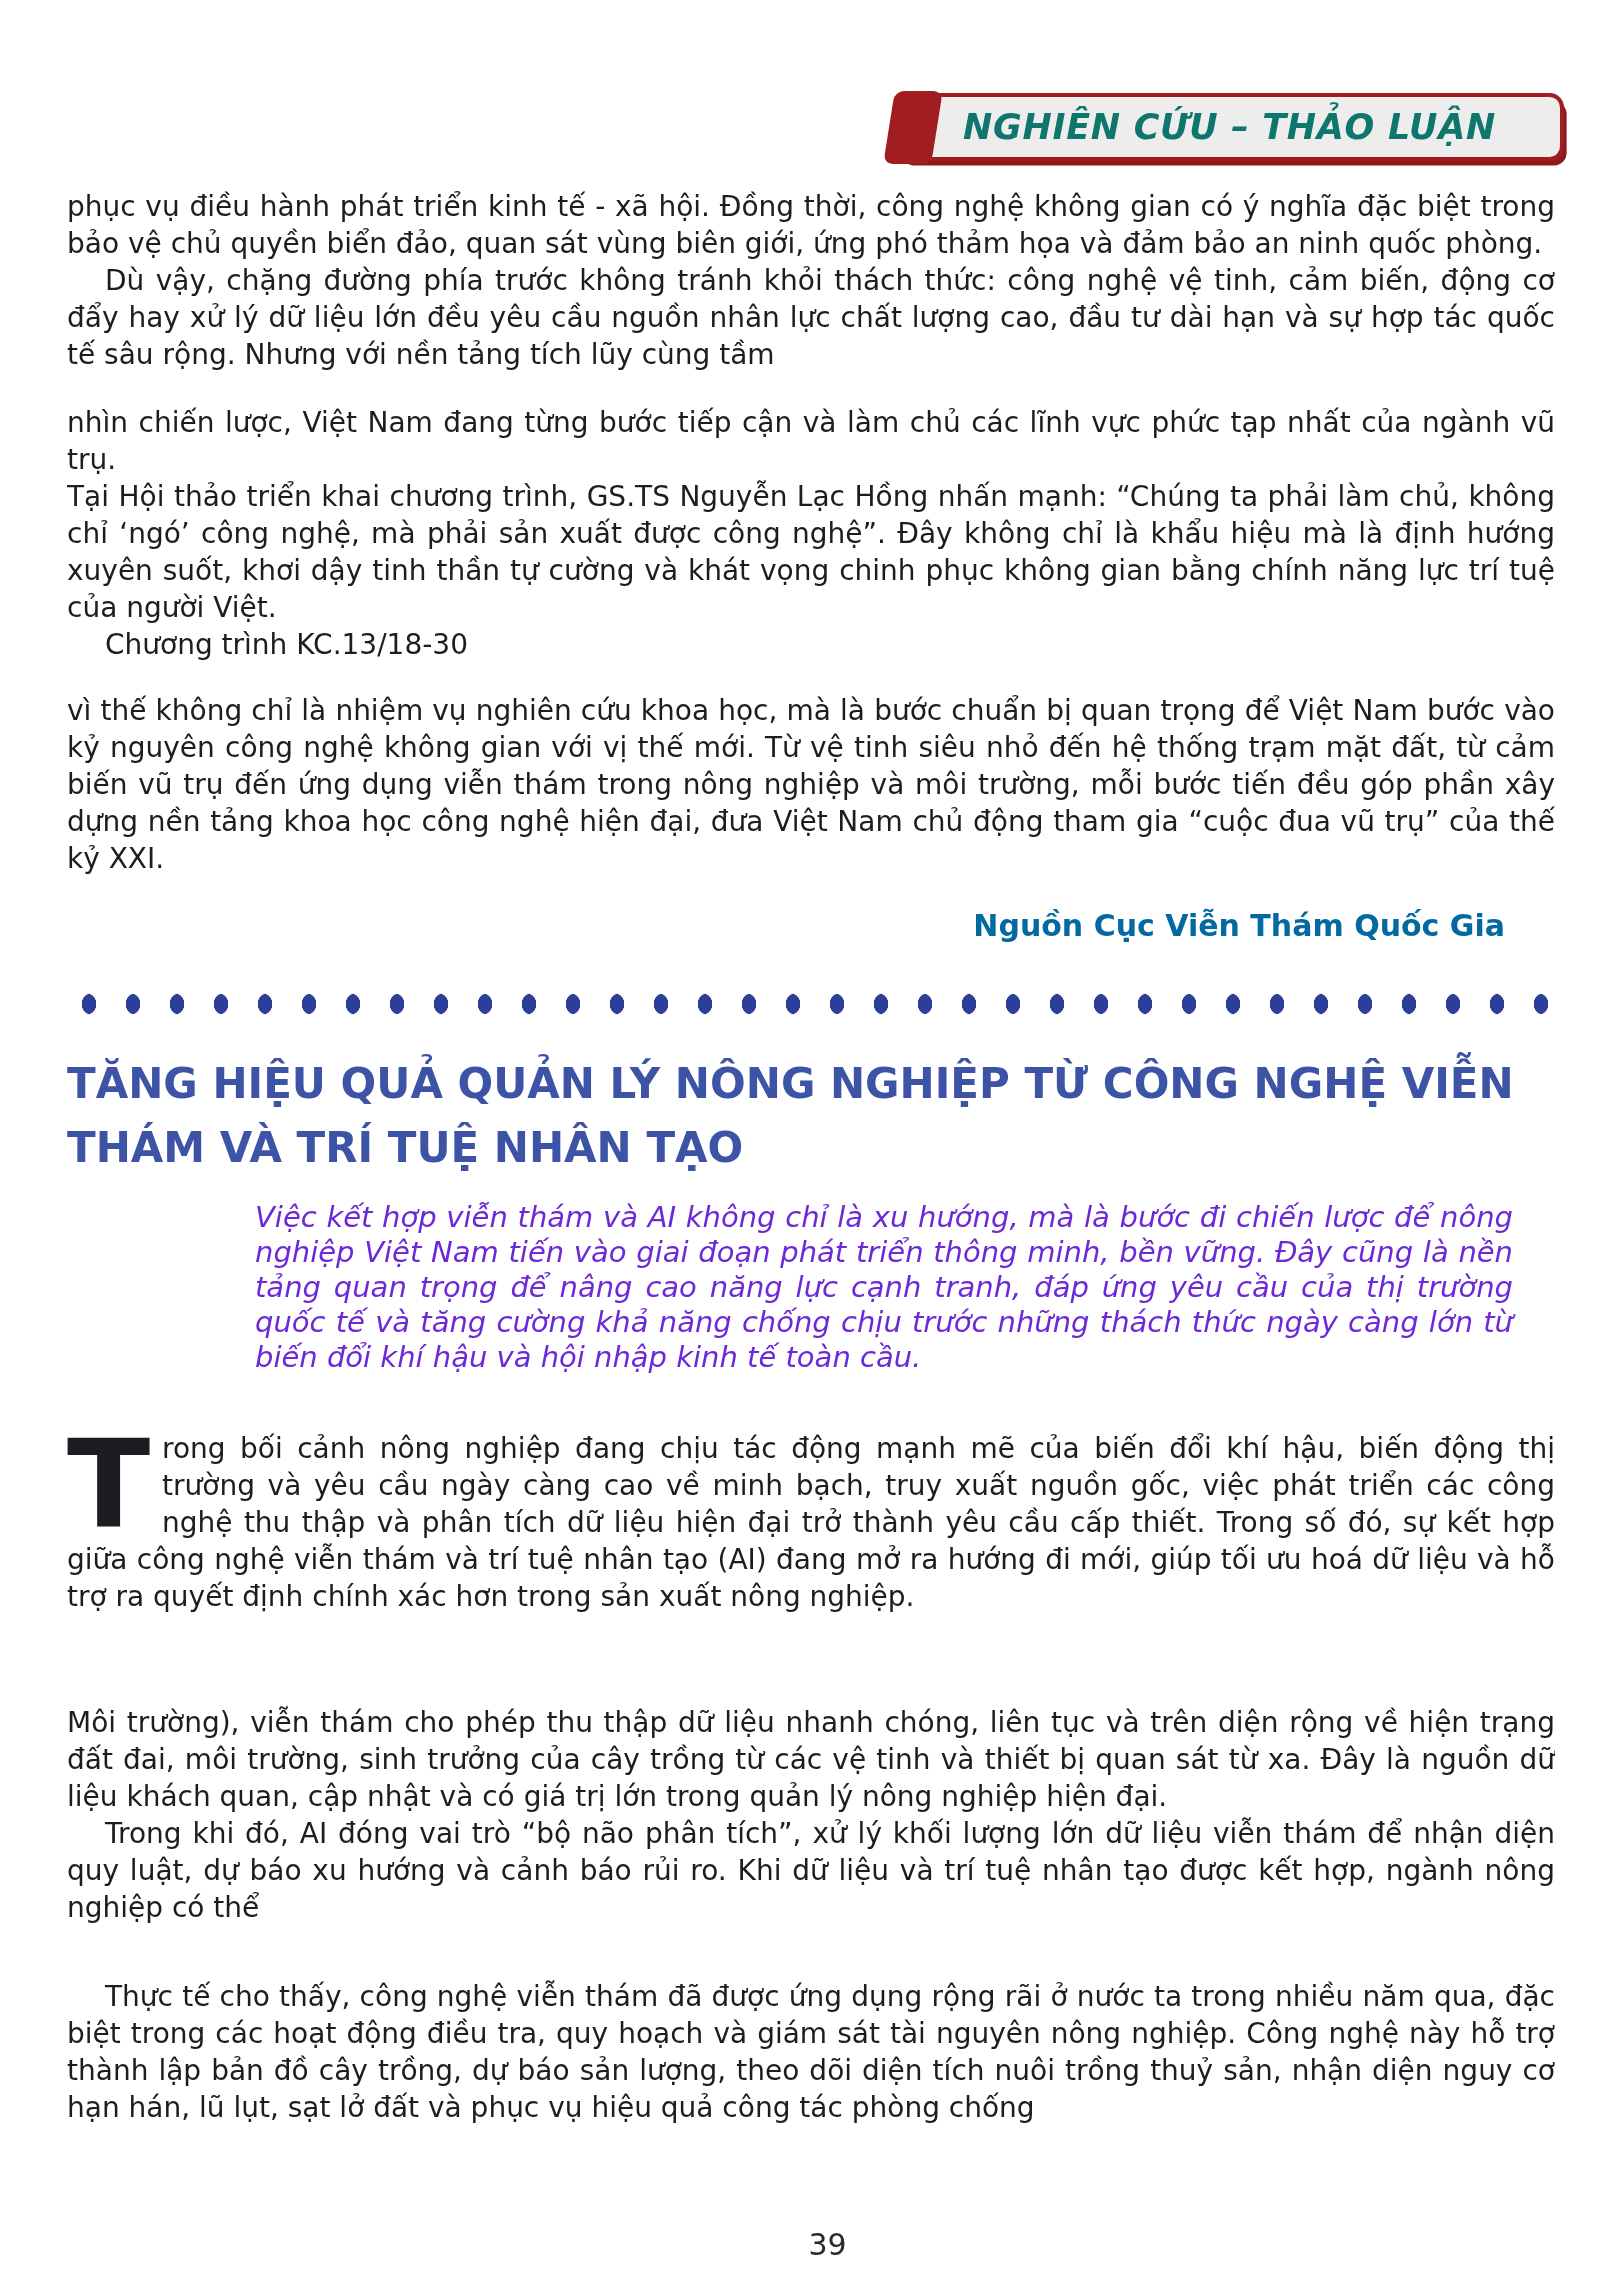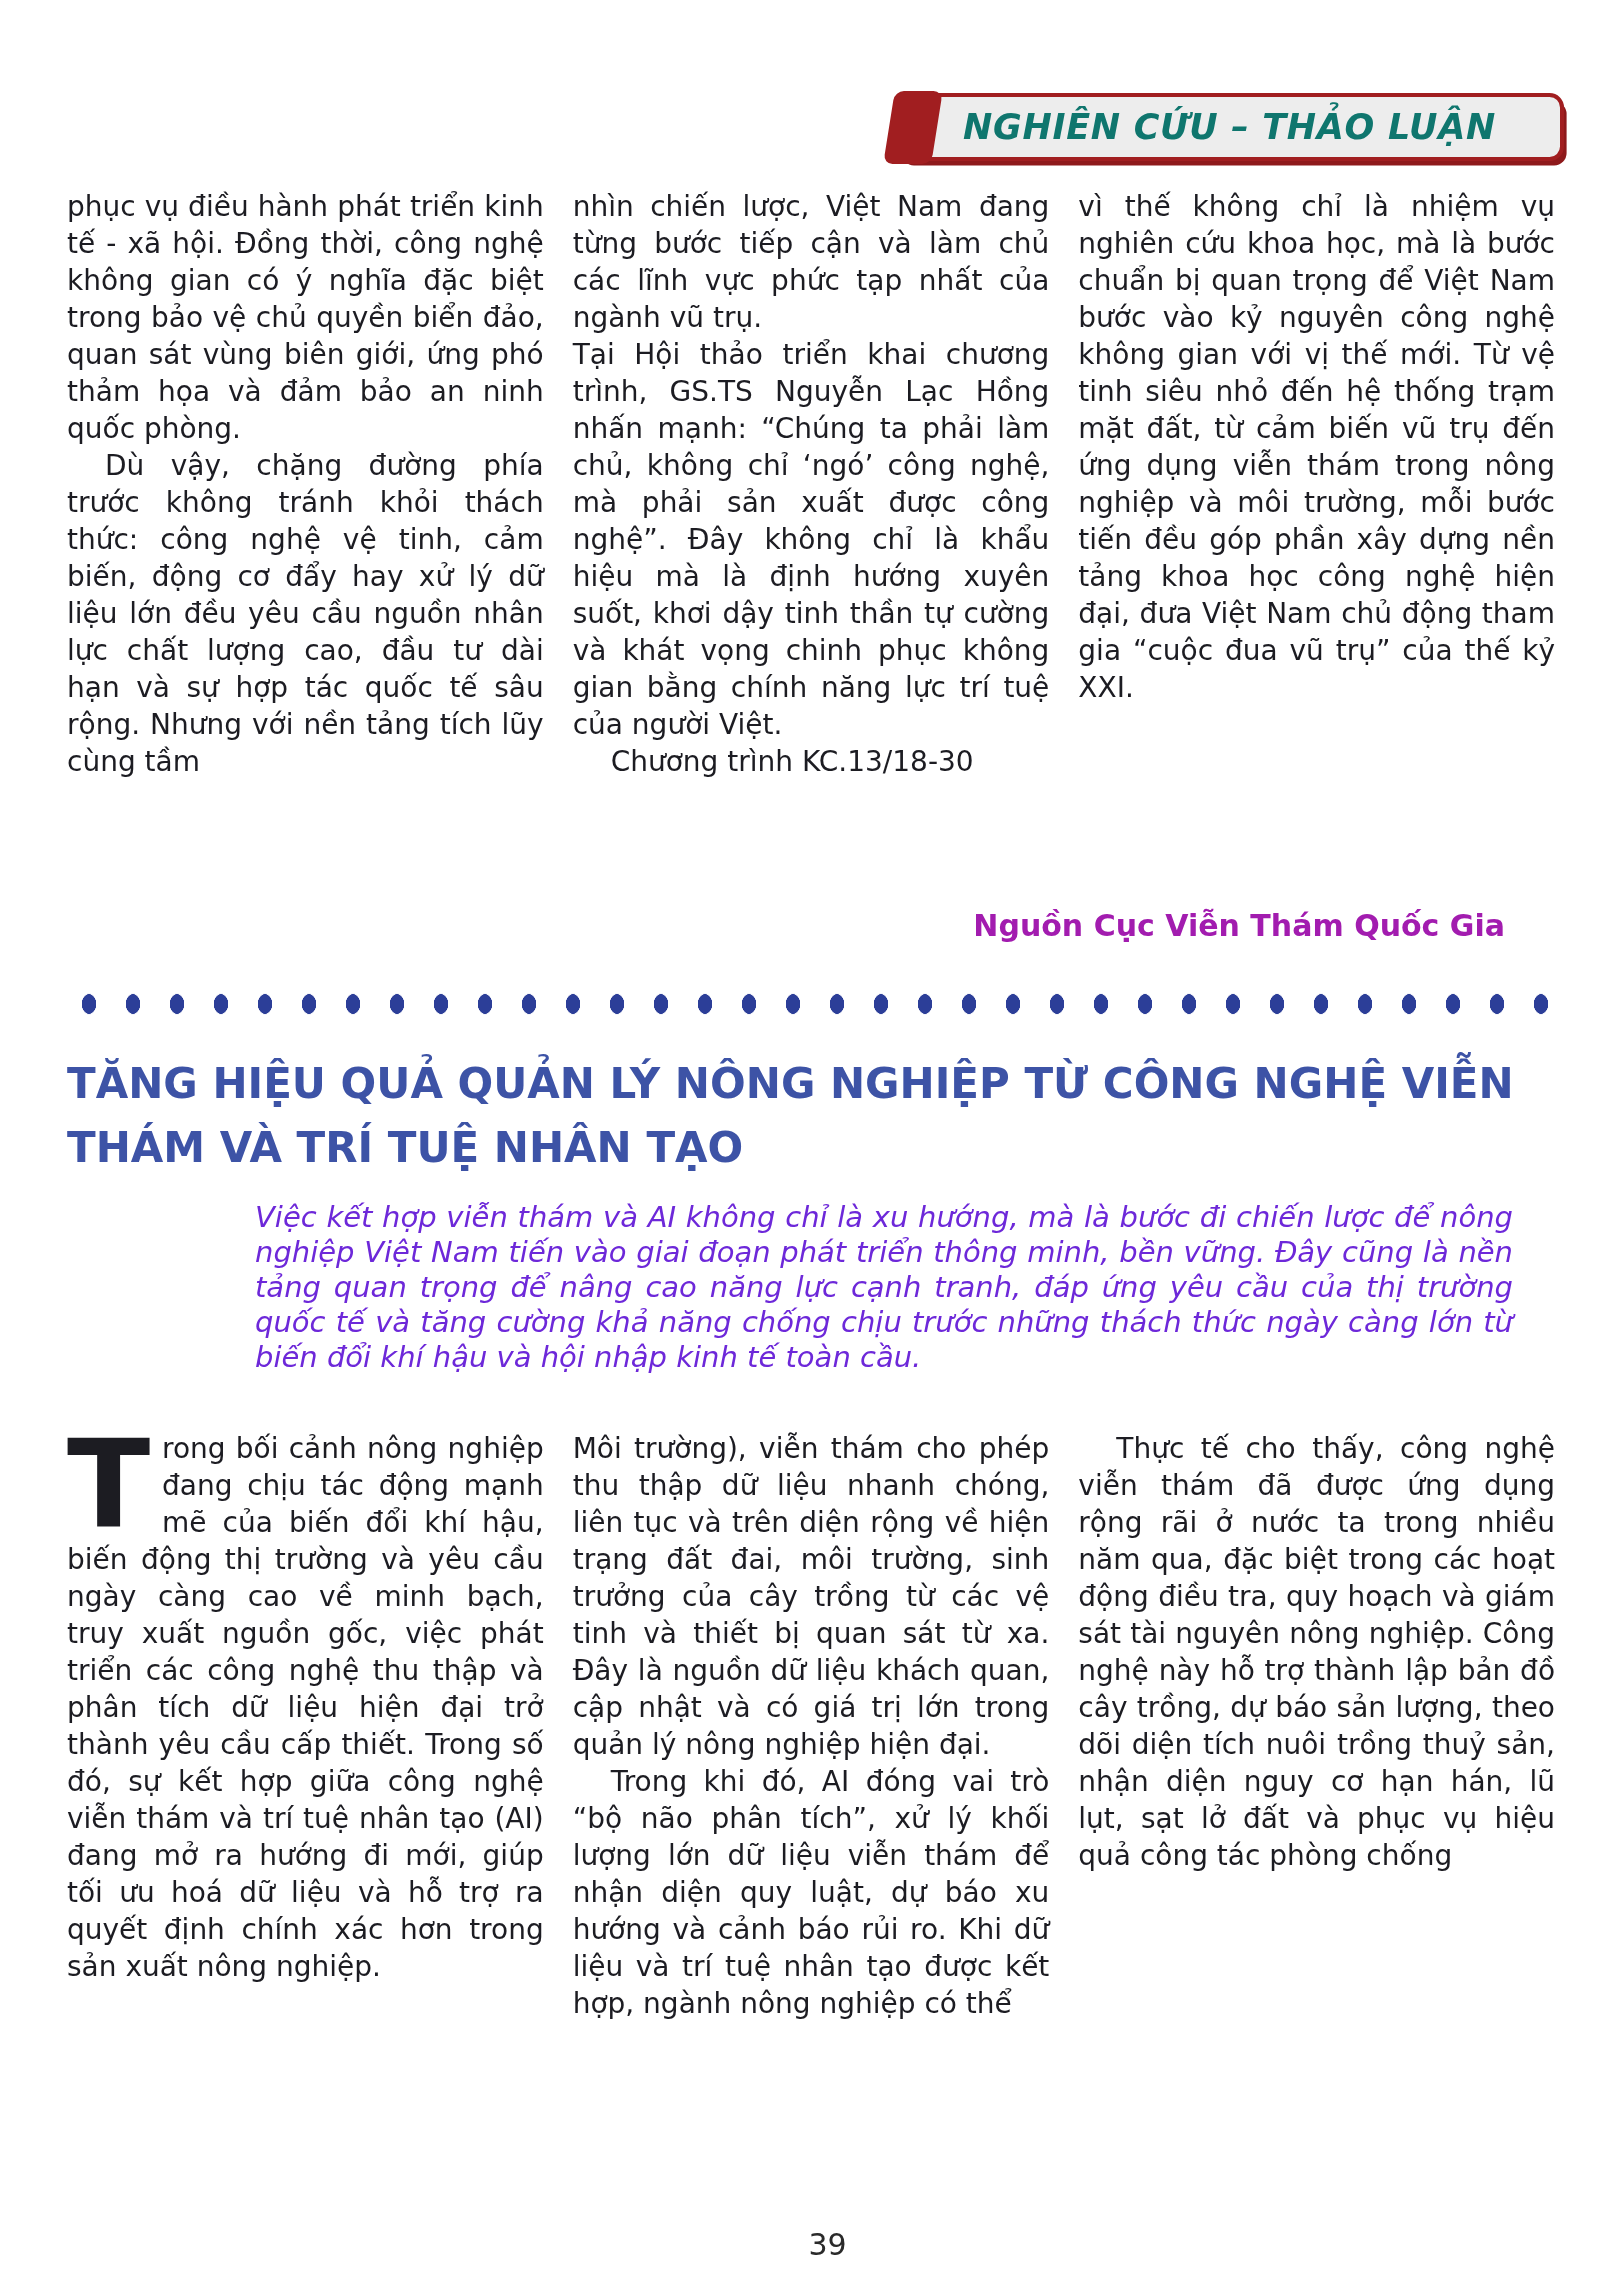--- a/index.html
+++ b/index.html
@@ -18,38 +18,38 @@
   .badge-cap{
     position:absolute;left:-10.5px;top:-5.9px;width:48px;height:73px;
     background:#A11E20;transform:skewX(-9deg);border-radius:9.2px;
   }
   .badge-text{
     position:relative;z-index:1;font-style:italic;font-weight:700;
     font-size:35px;color:#0f766e;letter-spacing:0.7px;white-space:nowrap;
   }
   
   .cols{
-    position:absolute;left:67px;width:1488px;display:flex;gap:29px;overflow:hidden;
+    position:absolute;left:67px;width:1488px;display:flex;gap:29px;overflow:hidden;flex-direction:column;
   }
   .a1cols{top:188px;height:690px;}
   .a2cols{top:1430px;height:793px;}
   .col{
     flex:1 1 0;text-align:justify;font-size:28px;line-height:37px;
     color:#1c1c22;hyphens:none;
   }
   .par{margin:0;}
   .par.indent{text-indent:38px;}
   .dropcap{
     float:left;font-size:122px;line-height:98px;padding:5.2px 11.8px 0 0;
     font-weight:700;color:#1c1c22;
   }
   
   .source{
     position:absolute;top:908px;right:118px;
-    font-size:30px;font-weight:700;color:#a21caf;white-space:nowrap;
+    font-size:30px;font-weight:700;color:#0369a1;white-space:nowrap;
   }
   
   .dots{
     position:absolute;top:992px;left:67px;width:1488px;height:23.6px;
     background-image:radial-gradient(7.2px 9.8px at 50% 50%, #2C3E98 98%, transparent 100%);
     background-size:44px 23.6px;background-repeat:repeat-x;background-position:0 0;
   }
   
   .title2{
     position:absolute;top:1052px;left:67px;width:1480px;

